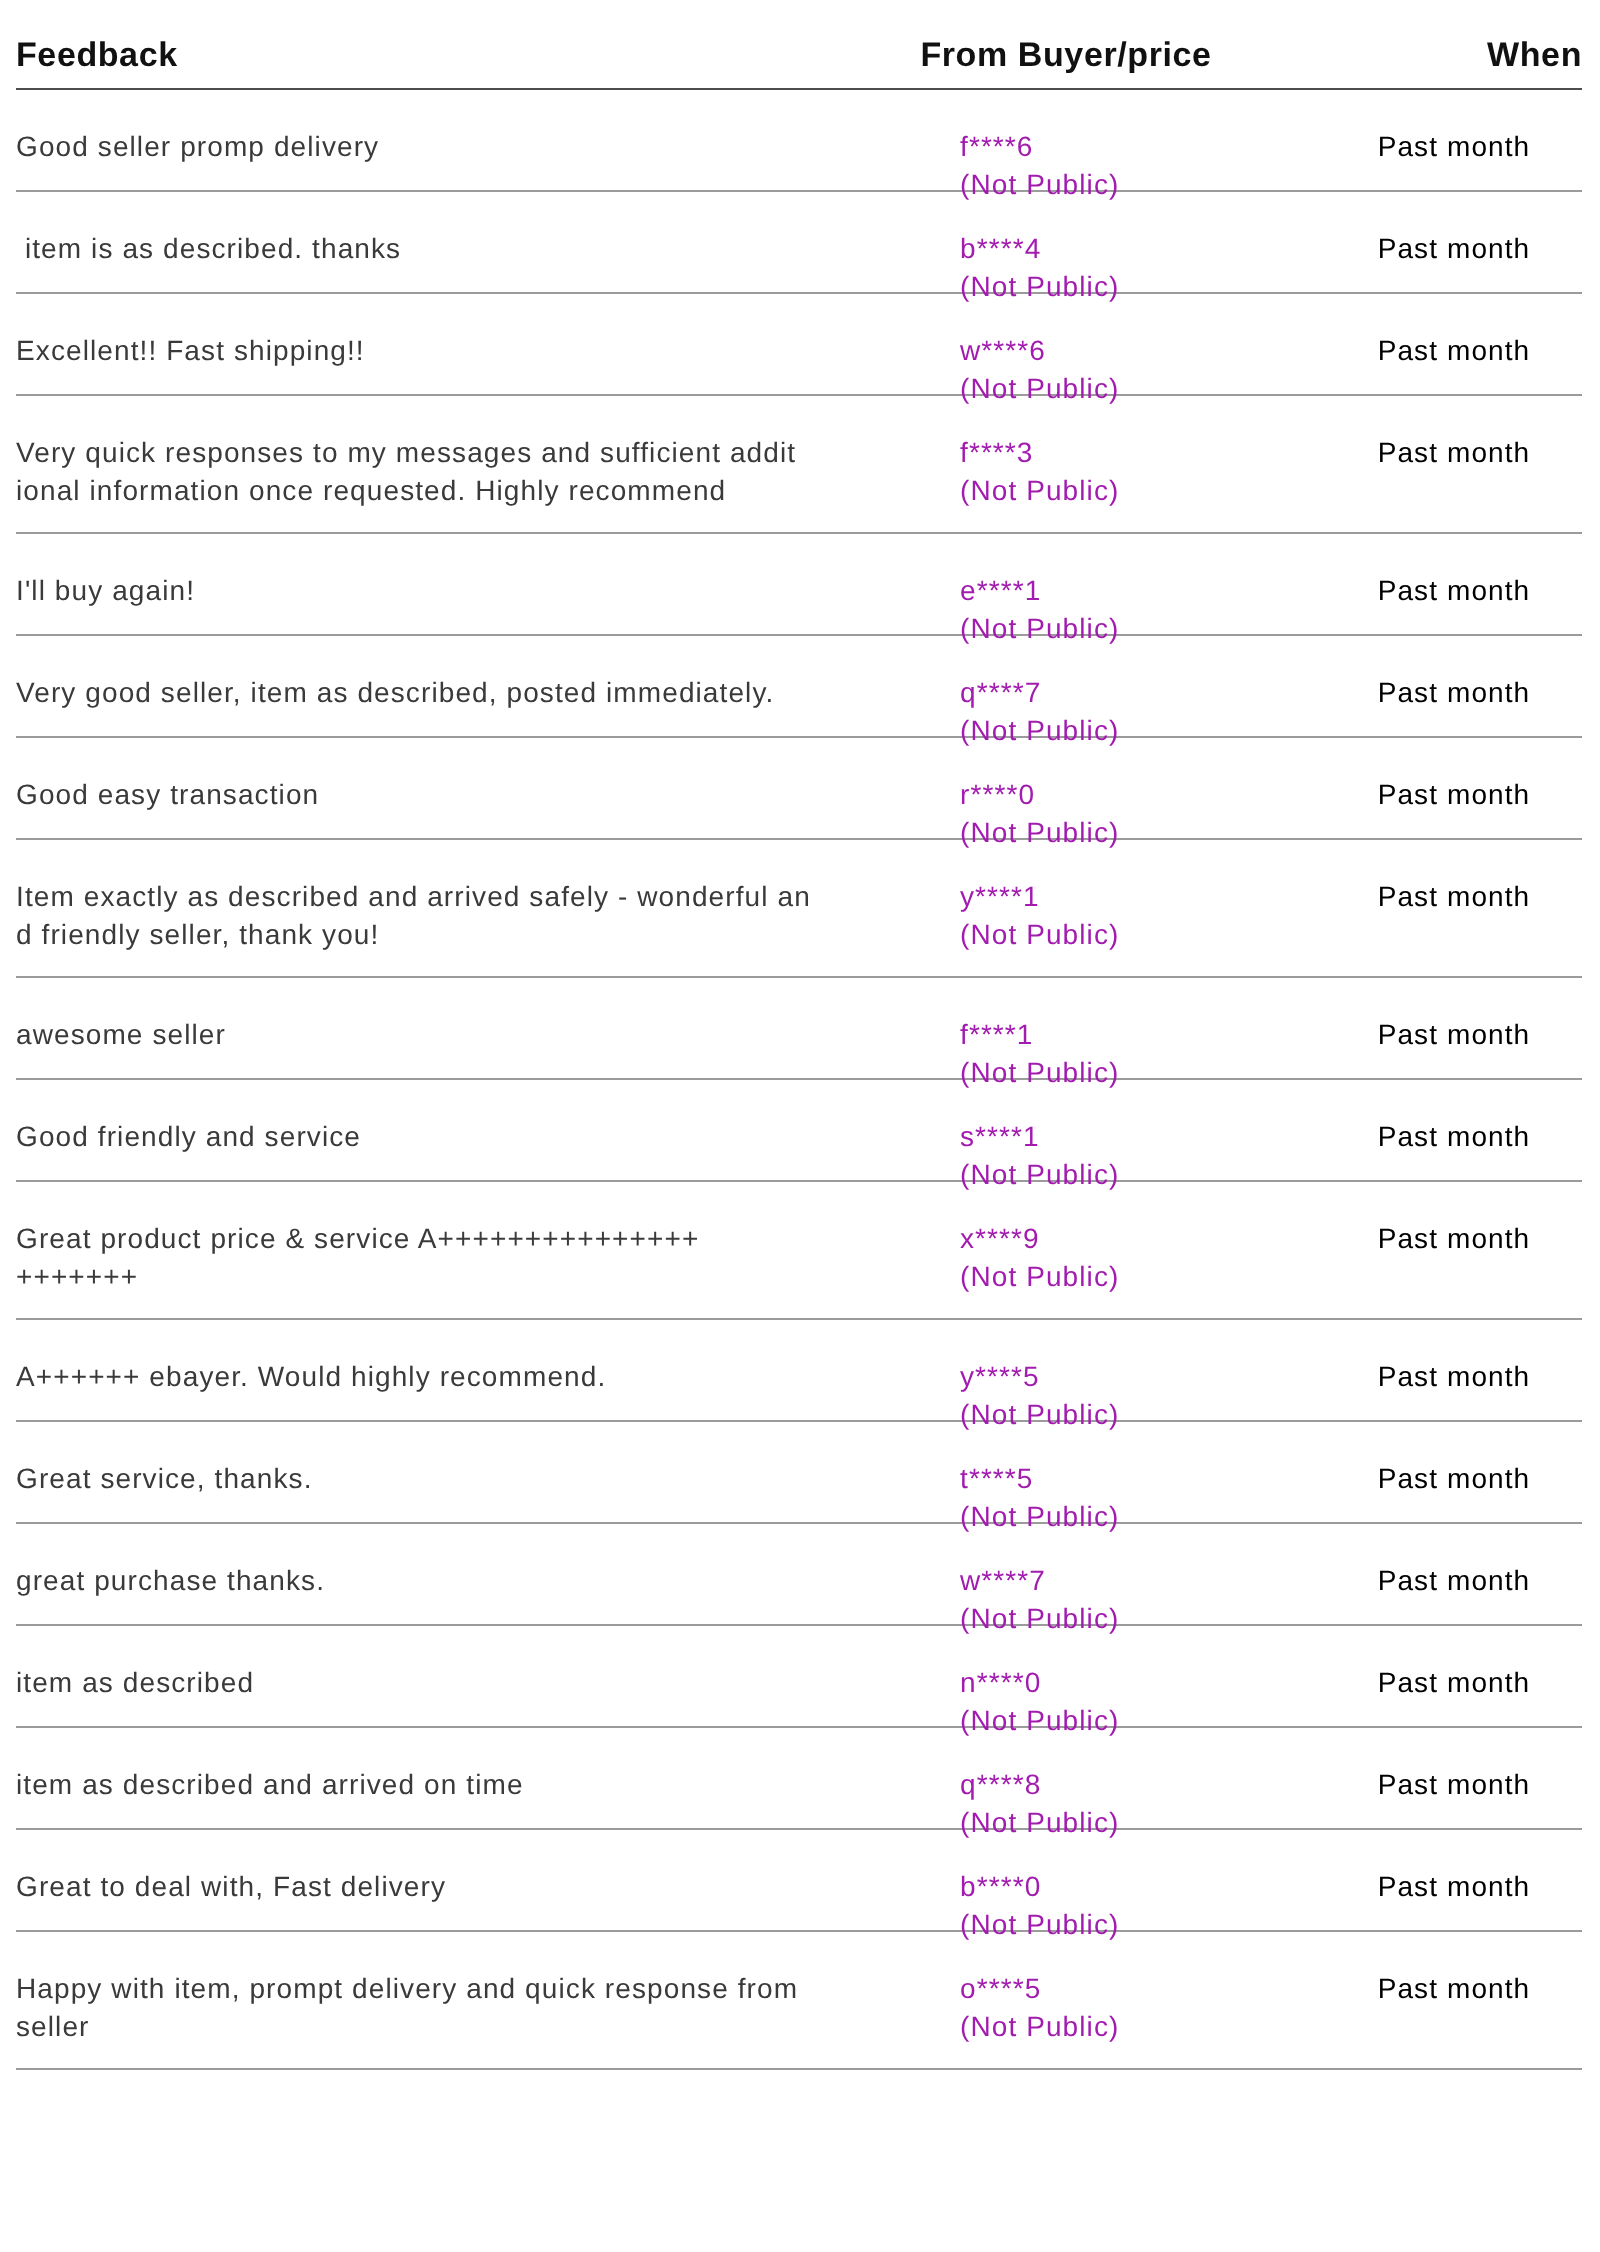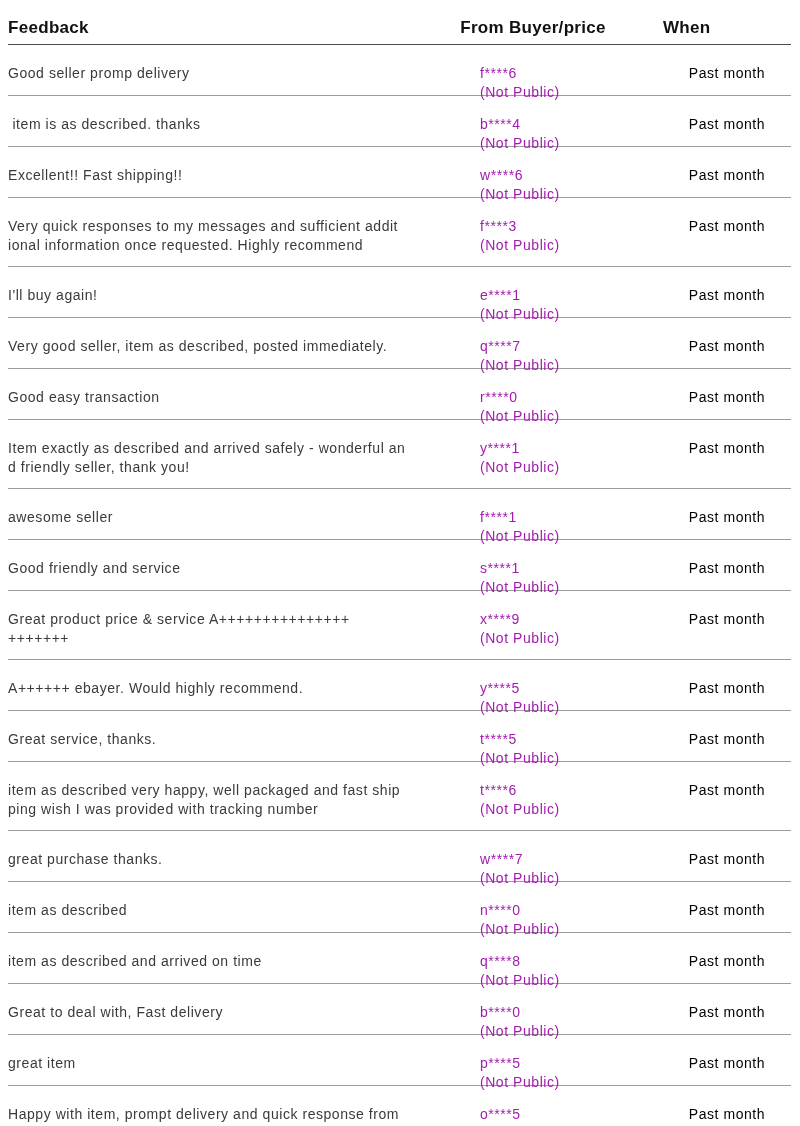--- a/index.html
+++ b/index.html
@@ -25,21 +25,21 @@
     font-weight: bold;
     color: #111111;
     letter-spacing: 0.3px;
     line-height: 20px;
     padding: 8px 0 6px 0;
     border-bottom: 1px solid #4d4d4d;
     vertical-align: bottom;
     margin-top: 48px;
   }
   th.c2 { text-align: center; padding-right: 20px; }
-  th.c3 { text-align: left; padding-left: 25px; }
+  th.c3 { text-align: right; padding-left: 25px; }
 
   td {
     border-bottom: 1px solid #9b9b9b;
     vertical-align: top;
     font-size: 14px;
     line-height: 19px;
     letter-spacing: 0.55px;
     padding: 19px 0 11px 0;
   }
   td.fb {
@@ -216,31 +216,20 @@
     <td class="c1 fb">Great service, thanks.</td>
     <td class="c2">
       <div class="buyer-wrap">
         <div class="buyer-id">t****5</div>
         <div class="not-public">(Not Public)</div>
       </div>
     </td>
     <td class="c3 when">Past month</td>
   </tr>
 
-  <tr>
-    <td class="c1 fb">item as described very happy, well packaged and fast ship
-ping wish I was provided with tracking number</td>
-    <td class="c2">
-      <div class="buyer-wrap">
-        <div class="buyer-id">t****6</div>
-        <div class="not-public">(Not Public)</div>
-      </div>
-    </td>
-    <td class="c3 when">Past month</td>
-  </tr>
 
   <tr>
     <td class="c1 fb">great purchase thanks.</td>
     <td class="c2">
       <div class="buyer-wrap">
         <div class="buyer-id">w****7</div>
         <div class="not-public">(Not Public)</div>
       </div>
     </td>
     <td class="c3 when">Past month</td>
@@ -272,30 +261,20 @@
     <td class="c1 fb">Great to deal with, Fast delivery</td>
     <td class="c2">
       <div class="buyer-wrap">
         <div class="buyer-id">b****0</div>
         <div class="not-public">(Not Public)</div>
       </div>
     </td>
     <td class="c3 when">Past month</td>
   </tr>
 
-  <tr>
-    <td class="c1 fb">great item</td>
-    <td class="c2">
-      <div class="buyer-wrap">
-        <div class="buyer-id">p****5</div>
-        <div class="not-public">(Not Public)</div>
-      </div>
-    </td>
-    <td class="c3 when">Past month</td>
-  </tr>
 
   <tr>
     <td class="c1 fb">Happy with item, prompt delivery and quick response from
 seller</td>
     <td class="c2">
       <div class="buyer-wrap">
         <div class="buyer-id">o****5</div>
         <div class="not-public">(Not Public)</div>
       </div>
     </td>

